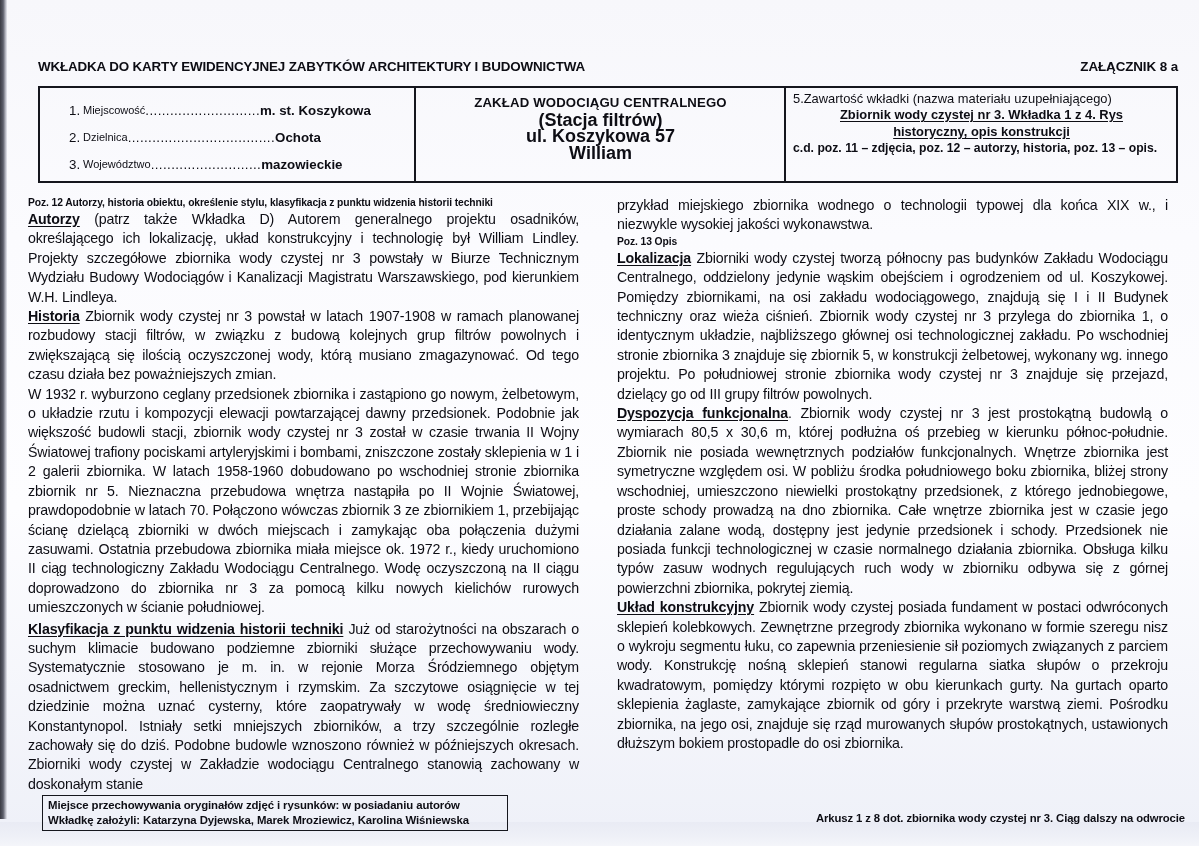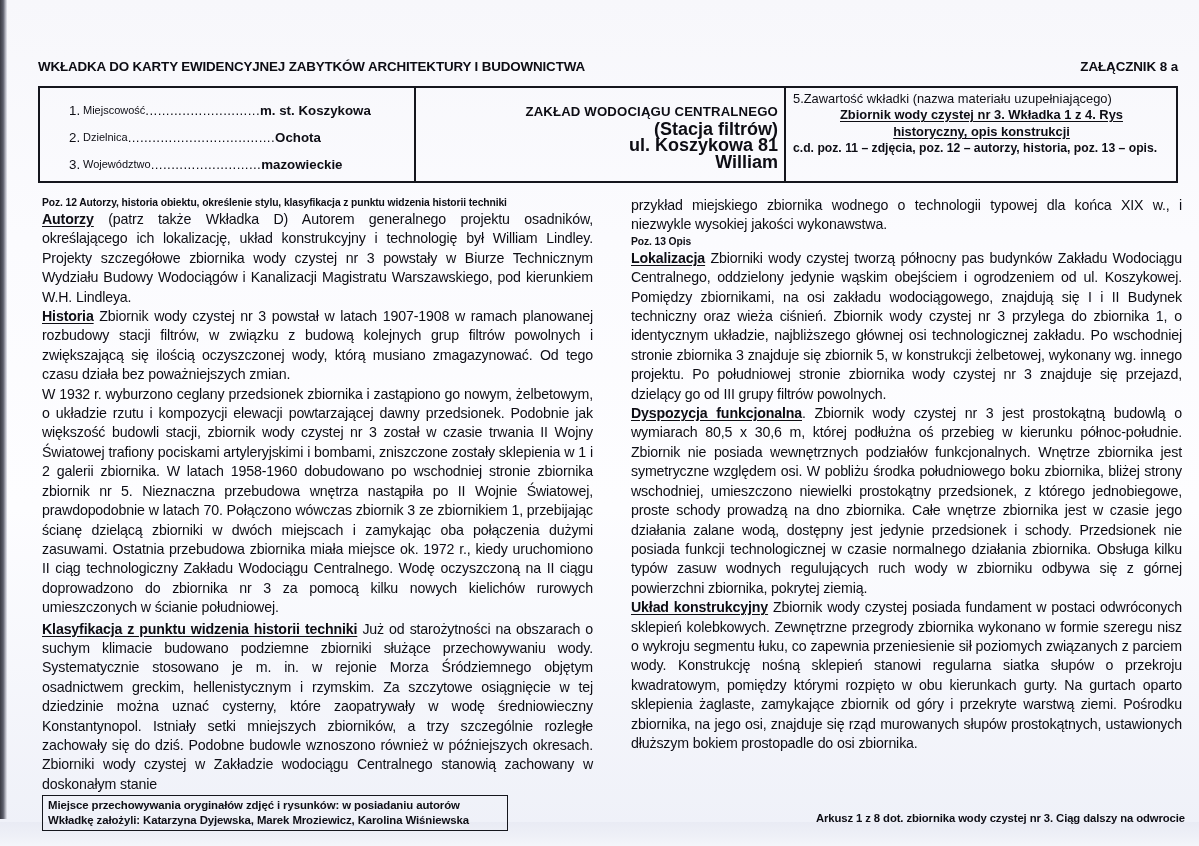--- a/index.html
+++ b/index.html
@@ -113,22 +113,22 @@
     font-size: 13.3px;
   }
 
   .obj-head {
     font-size: 13.1px;
     font-weight: normal;
     margin: 1px 0 0 0;
     line-height: 16px;
   }
   .obj-body {
-    text-align: right;
-    margin-top: 13px;
+    text-align: center;
+    margin-top: 4px;
     font-weight: bold;
     line-height: 16.5px;
   }
   .obj-name { font-size: 13.2px; letter-spacing: 0.15px; }
   .obj-sub  { font-size: 18px; }
 
   .cont-head {
     font-size: 12.9px;
     line-height: 16px;
     margin: 0;
@@ -146,21 +146,21 @@
     font-size: 12.2px;
     font-weight: bold;
     line-height: 15.5px;
     margin-top: 1px;
   }
 
   
   .columns {
     position: absolute;
     top: 196px;
-    left: 34px;
+    left: 20px;
     width: 1140px;
     height: 606px;
     display: flex;
     gap: 38px;
   }
   .col {
     width: 551px;
   }
   .poz-label {
     font-size: 10.3px;
@@ -249,21 +249,21 @@
             <span class="loc-dots">...........................</span>
             <span class="loc-val">mazowieckie</span>
           </li>
         </ul>
       </div>
 
       <div class="hcell c2">
         <div class="obj-body">
           <div class="obj-name">ZAKŁAD WODOCIĄGU CENTRALNEGO</div>
           <div class="obj-sub">(Stacja filtrów)</div>
-          <div class="obj-sub">ul. Koszykowa 81</div>
+          <div class="obj-sub">ul. Koszykowa 57</div>
           <div class="obj-sub">William</div>
         </div>
       </div>
 
       <div class="hcell c3">
         <div class="cont-head">5.Zawartość wkładki (nazwa materiału uzupełniającego)</div>
         <span class="cont-title">Zbiornik wody czystej nr 3. Wkładka 1 z 4. Rys</span>
         <span class="cont-title">historyczny, opis konstrukcji</span>
         <div class="cont-note">c.d. poz. 11 – zdjęcia, poz. 12 – autorzy, historia, poz. 13 – opis.</div>
       </div>

